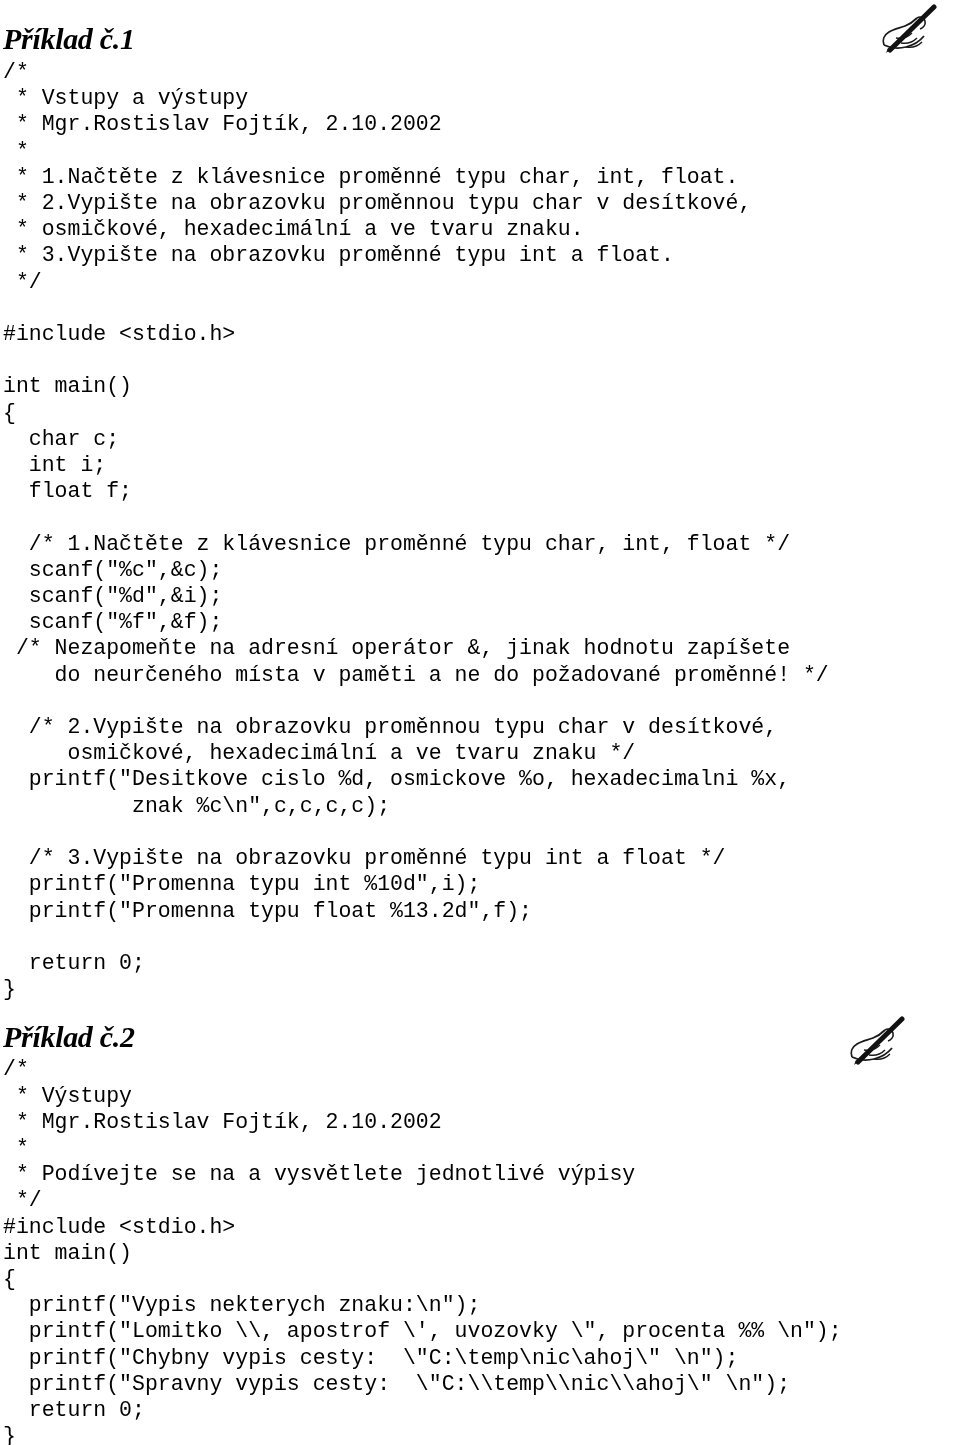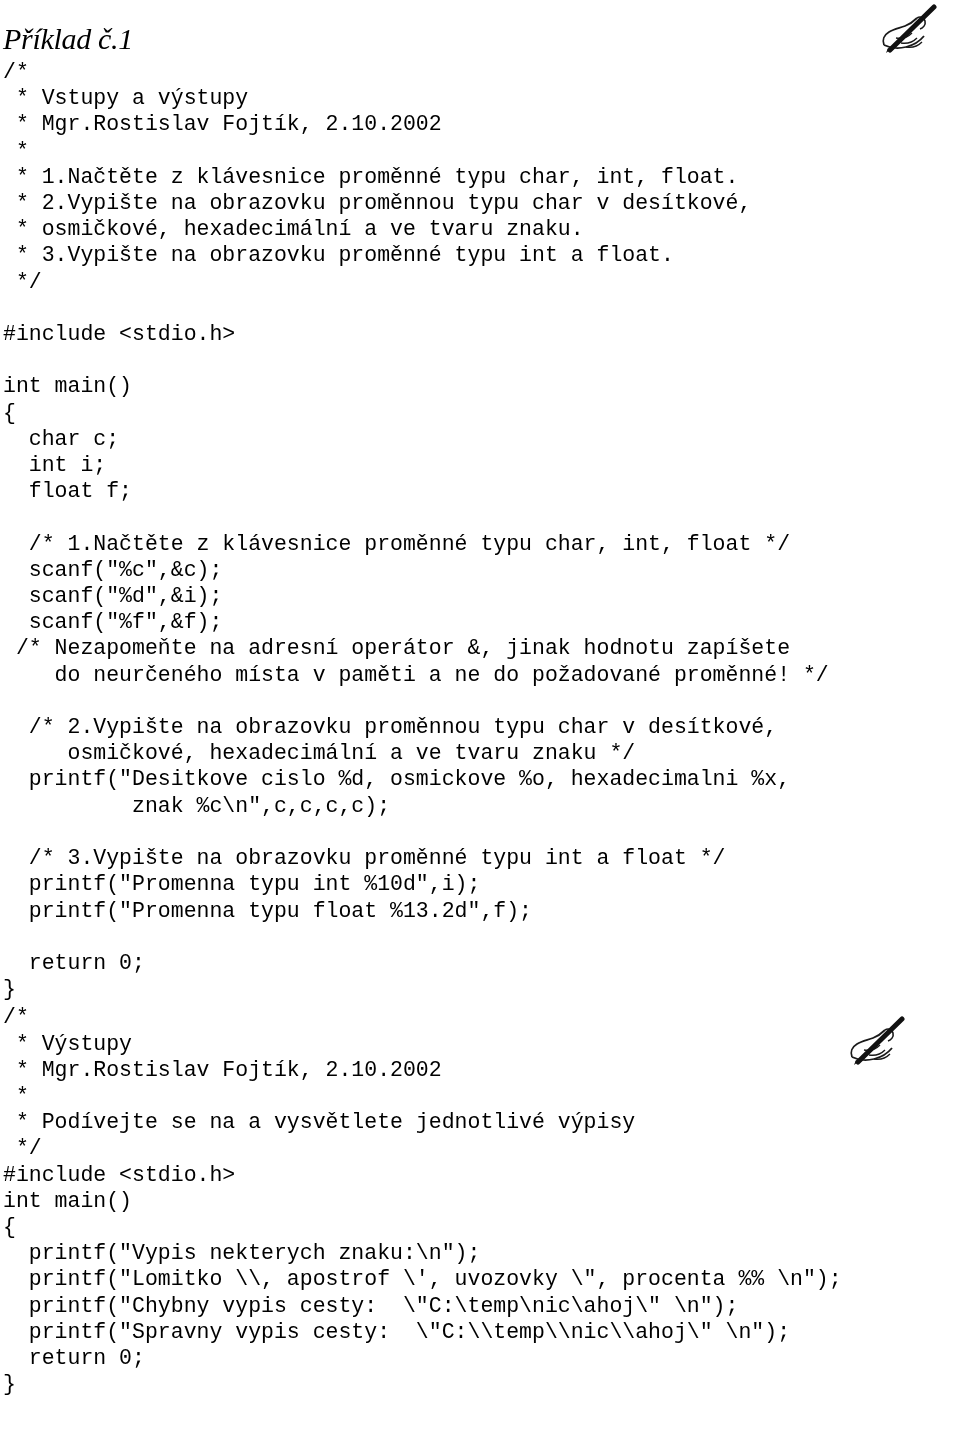--- a/index.html
+++ b/index.html
@@ -21,21 +21,21 @@
     width: 960px;
     min-height: 1445px;
     padding: 0;
     box-sizing: border-box;
   }
   .section {
     position: relative;
   }
   .heading {
     font-family: "Liberation Serif", serif;
-    font-weight: normal;
+    font-weight: bold;
     font-style: italic;
     font-size: 30px;
     line-height: 34px;
     color: #000000;
     margin: 0;
     padding: 0 0 0 3px;
     letter-spacing: -0.3px;
     white-space: pre;
   }
   #section-1 .heading {
@@ -110,16 +110,17 @@
       <path d="M20 46 L16 49 L18 44 Z" fill="#111111"></path>
     </svg>
   </div>
 
   <div class="section" id="section-1">
     <h1 class="heading">Příklad č.1</h1>
     <pre class="code"><span class="line">/*</span><span class="line"> * Vstupy a výstupy</span><span class="line"> * Mgr.Rostislav Fojtík, 2.10.2002</span><span class="line"> *</span><span class="line"> * 1.Načtěte z klávesnice proměnné typu char, int, float.</span><span class="line"> * 2.Vypište na obrazovku proměnnou typu char v desítkové,</span><span class="line"> * osmičkové, hexadecimální a ve tvaru znaku.</span><span class="line"> * 3.Vypište na obrazovku proměnné typu int a float.</span><span class="line"> */</span><span class="line">&nbsp;</span><span class="line">#include &lt;stdio.h&gt;</span><span class="line">&nbsp;</span><span class="line">int main()</span><span class="line">{</span><span class="line">  char c;</span><span class="line">  int i;</span><span class="line">  float f;</span><span class="line">&nbsp;</span><span class="line">  /* 1.Načtěte z klávesnice proměnné typu char, int, float */</span><span class="line">  scanf("%c",&amp;c);</span><span class="line">  scanf("%d",&amp;i);</span><span class="line">  scanf("%f",&amp;f);</span><span class="line"> /* Nezapomeňte na adresní operátor &amp;, jinak hodnotu zapíšete</span><span class="line">    do neurčeného místa v paměti a ne do požadované proměnné! */</span><span class="line">&nbsp;</span><span class="line">  /* 2.Vypište na obrazovku proměnnou typu char v desítkové,</span><span class="line">     osmičkové, hexadecimální a ve tvaru znaku */</span><span class="line">  printf("Desitkove cislo %d, osmickove %o, hexadecimalni %x,</span><span class="line">          znak %c\n",c,c,c,c);</span><span class="line">&nbsp;</span><span class="line">  /* 3.Vypište na obrazovku proměnné typu int a float */</span><span class="line">  printf("Promenna typu int %10d",i);</span><span class="line">  printf("Promenna typu float %13.2d",f);</span><span class="line">&nbsp;</span><span class="line">  return 0;</span><span class="line">}</span></pre>
   </div>
 
   <div class="section" id="section-2">
+    <h1 class="heading">Příklad č.2</h1>
     <pre class="code"><span class="line">/*</span><span class="line"> * Výstupy</span><span class="line"> * Mgr.Rostislav Fojtík, 2.10.2002</span><span class="line"> *</span><span class="line"> * Podívejte se na a vysvětlete jednotlivé výpisy</span><span class="line"> */</span><span class="line">#include &lt;stdio.h&gt;</span><span class="line">int main()</span><span class="line">{</span><span class="line">  printf("Vypis nekterych znaku:\n");</span><span class="line">  printf("Lomitko \\, apostrof \', uvozovky \", procenta %% \n");</span><span class="line">  printf("Chybny vypis cesty:  \"C:\temp\nic\ahoj\" \n");</span><span class="line">  printf("Spravny vypis cesty:  \"C:\\temp\\nic\\ahoj\" \n");</span><span class="line">  return 0;</span><span class="line">}</span></pre>
   </div>
 
 </div>
 
 </body></html>

